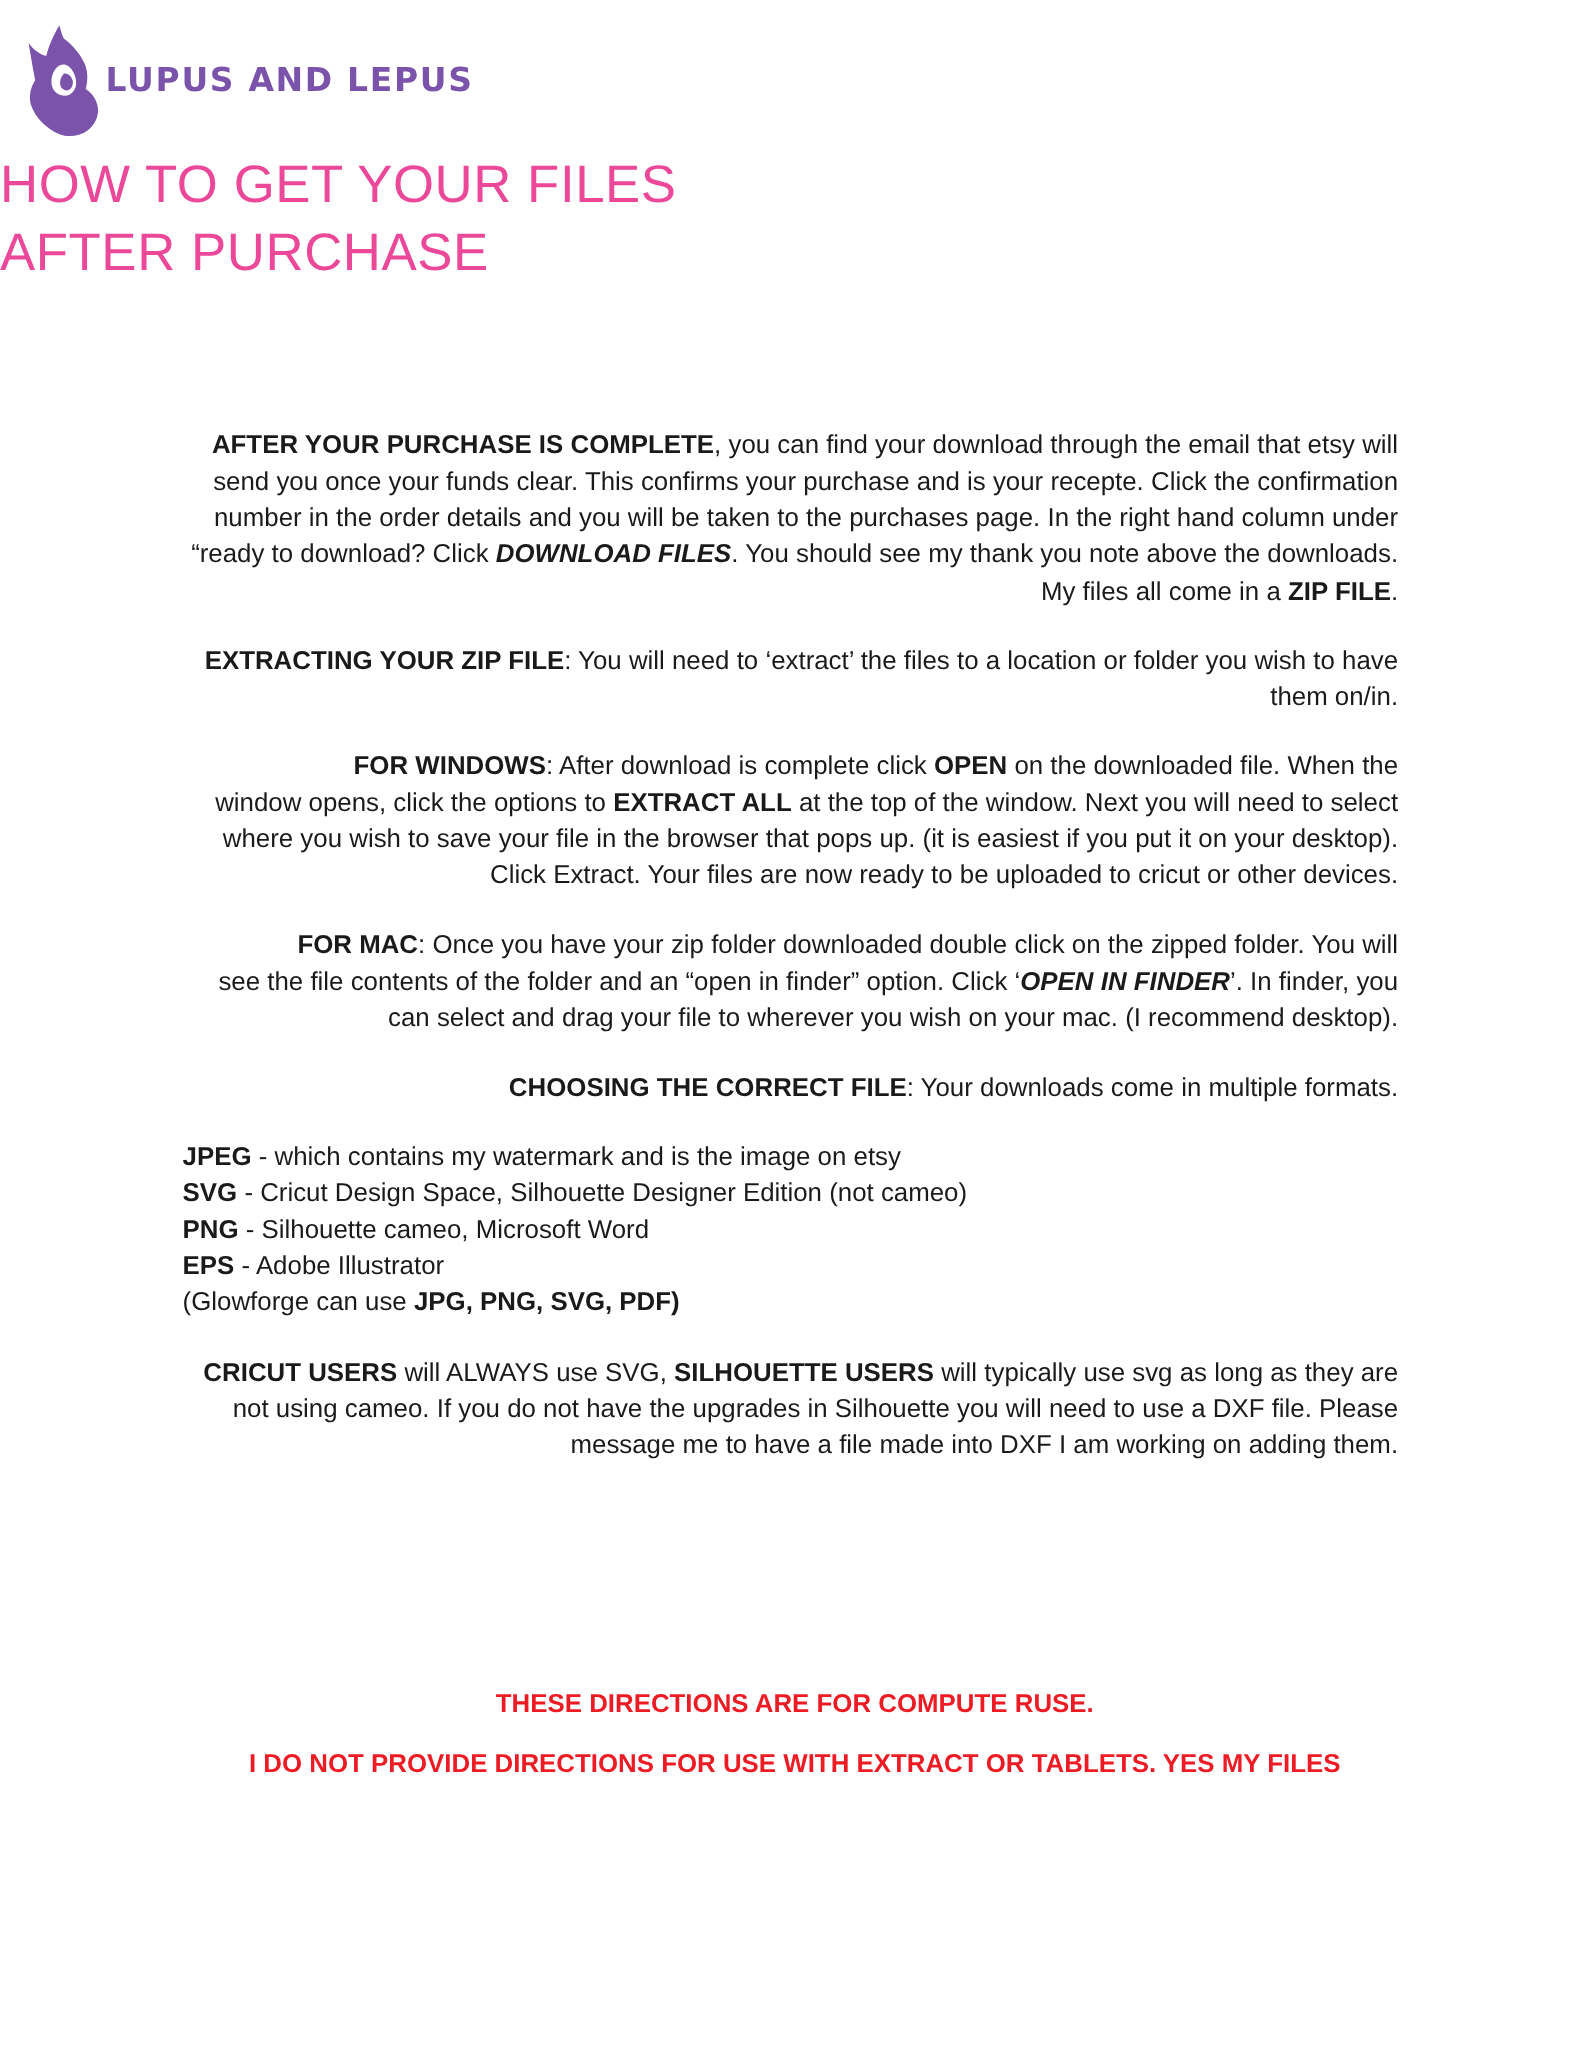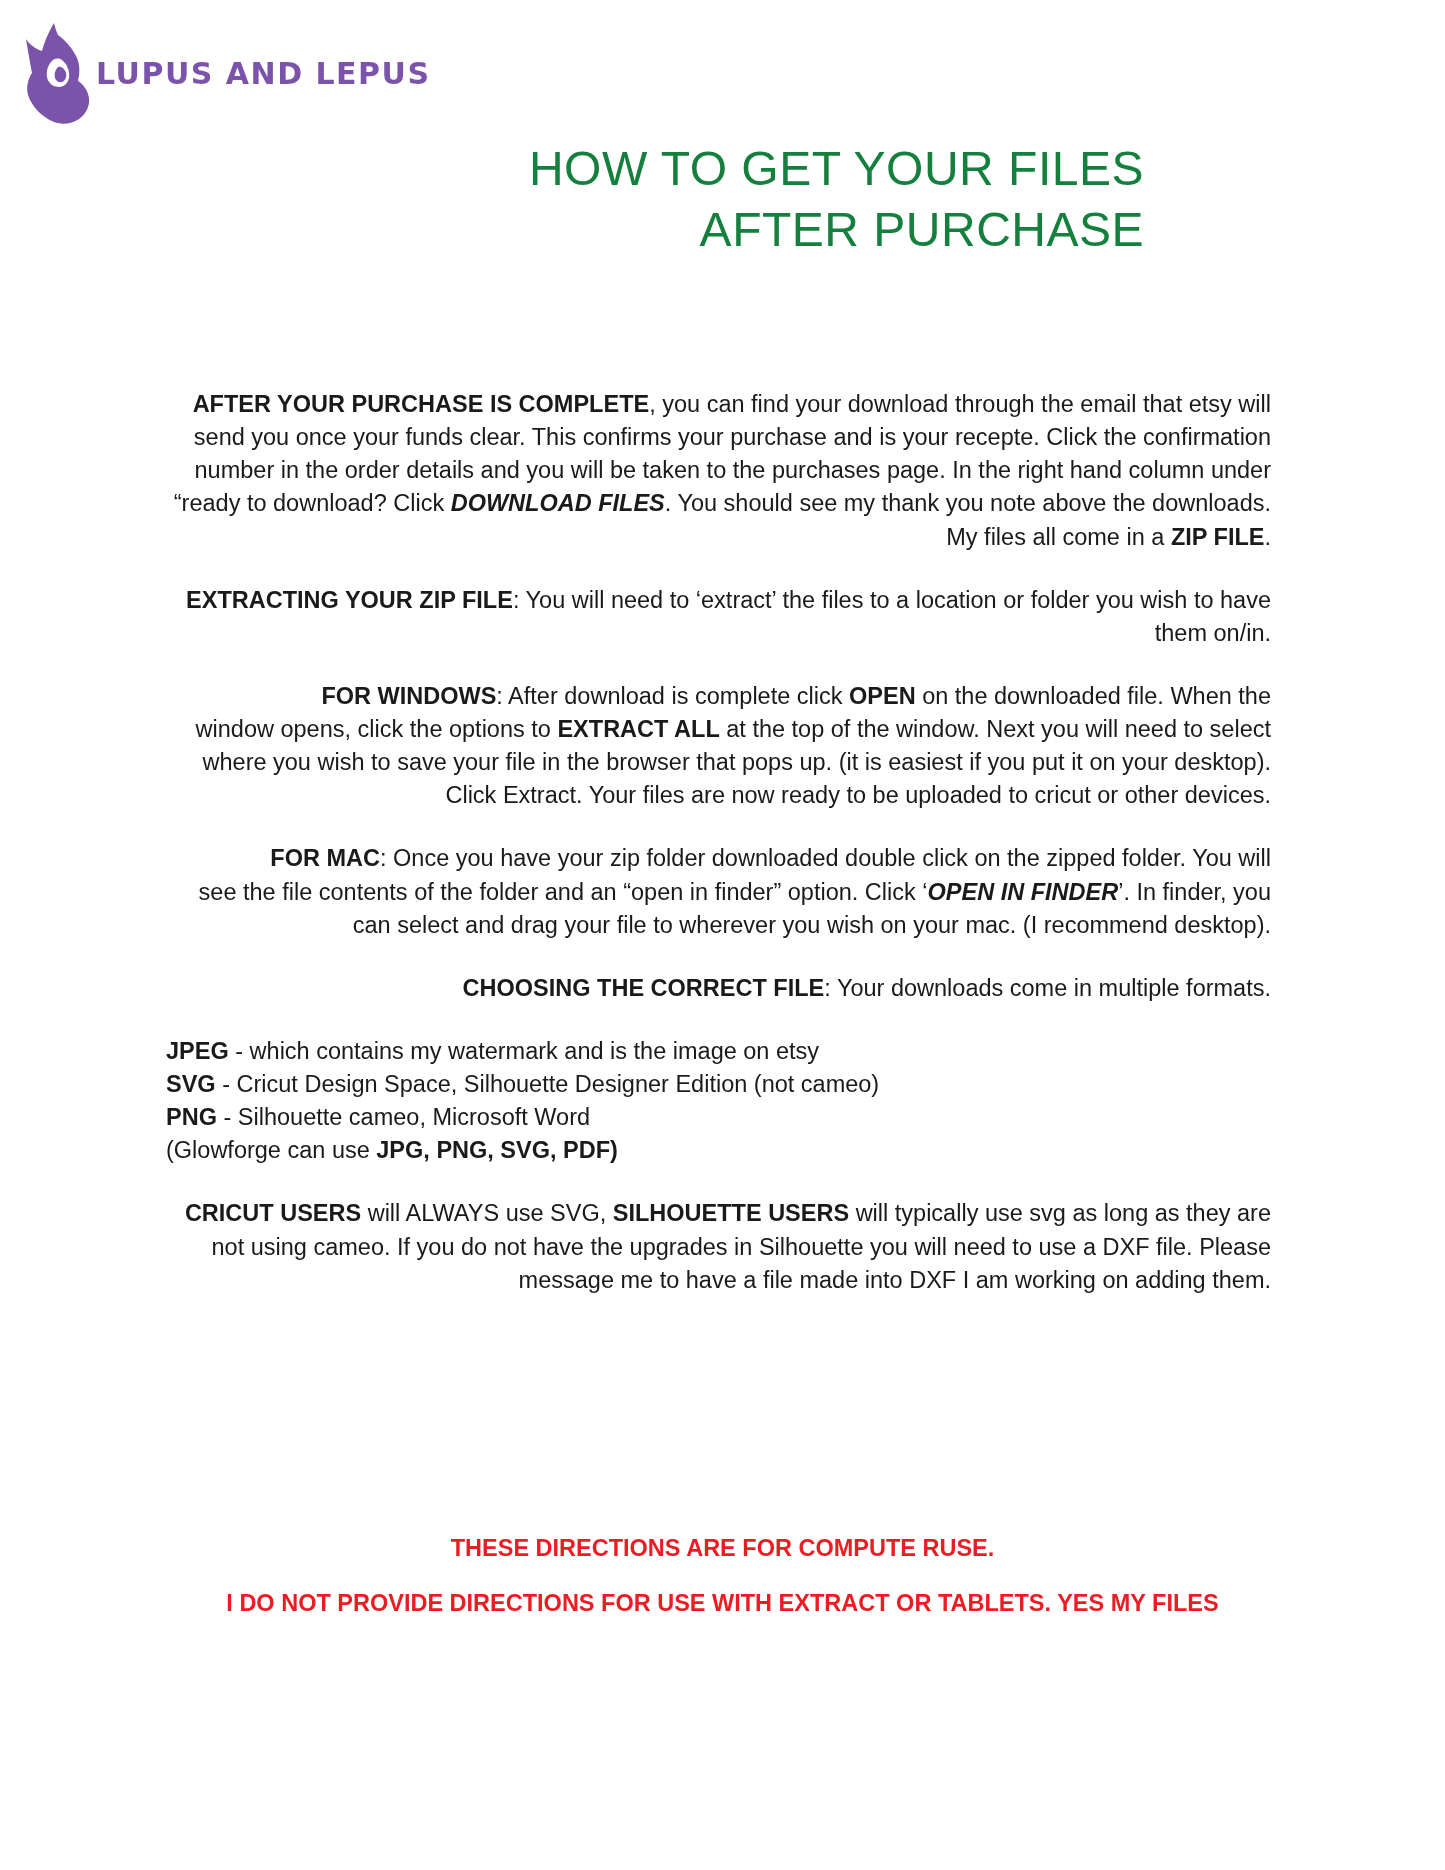--- a/index.html
+++ b/index.html
@@ -45,22 +45,22 @@
     margin-left: -8px;
     white-space: nowrap;
   }
 
   
   .doc-title {
     position: absolute;
     top: 138px;
     left: 0;
     width: 1144px;
-    text-align: right;
-    color: #15803d;
+    text-align: left;
+    color: #ec4899;
     font-size: 48px;
     line-height: 1.28;
     font-weight: normal;
     letter-spacing: 0.5px;
   }
   .doc-title .line {
     display: block;
   }
 
   
@@ -135,20 +135,21 @@
     <p class="para indent"><b>FOR WINDOWS</b><span>: After download is complete click </span><b>OPEN</b><span> on the downloaded file. When the window opens, click the options to </span><b>EXTRACT ALL</b><span> at the top of the window. Next you will need to select where you wish to save your file in the browser that pops up. (it is easiest if you put it on your desktop). Click Extract. Your files are now ready to be uploaded to cricut or other devices.</span></p>
 
     <p class="para indent"><b>FOR MAC</b><span>: Once you have your zip folder downloaded double click on the zipped folder. You will see the file contents of the folder and an “open in finder” option. Click ‘</span><span class="bi">OPEN IN FINDER</span><span>’. In finder, you can select and drag your file to wherever you wish on your mac. (I recommend desktop).</span></p>
 
     <p class="para"><b>CHOOSING THE CORRECT FILE</b><span>: Your downloads come in multiple formats.</span></p>
 
     <div class="formats">
       <p class="fmt-line"><b>JPEG</b><span> - which contains my watermark and is the image on etsy</span></p>
       <p class="fmt-line"><b>SVG</b><span> - Cricut Design Space, Silhouette Designer Edition (not cameo)</span></p>
       <p class="fmt-line"><b>PNG</b><span> - Silhouette cameo, Microsoft Word</span></p>
+      <p class="fmt-line"><b>EPS</b><span> - Adobe Illustrator</span></p>
       <p class="fmt-line"><span>(Glowforge can use </span><b>JPG, PNG, SVG, PDF)</b></p>
     </div>
 
     <p class="para"><b>CRICUT USERS</b><span> will ALWAYS use SVG, </span><b>SILHOUETTE USERS</b><span> will typically use svg as long as they are not using cameo. If you do not have the upgrades in Silhouette you will need to use a DXF file. Please message me to have a file made into DXF I am working on adding them.</span></p>
 
   </div>
 
   <div class="footer-note">
     <span class="fline">THESE DIRECTIONS ARE FOR COMPUTE RUSE.</span>
     <span class="fline">I DO NOT PROVIDE DIRECTIONS FOR USE WITH EXTRACT OR TABLETS. YES MY FILES</span>

